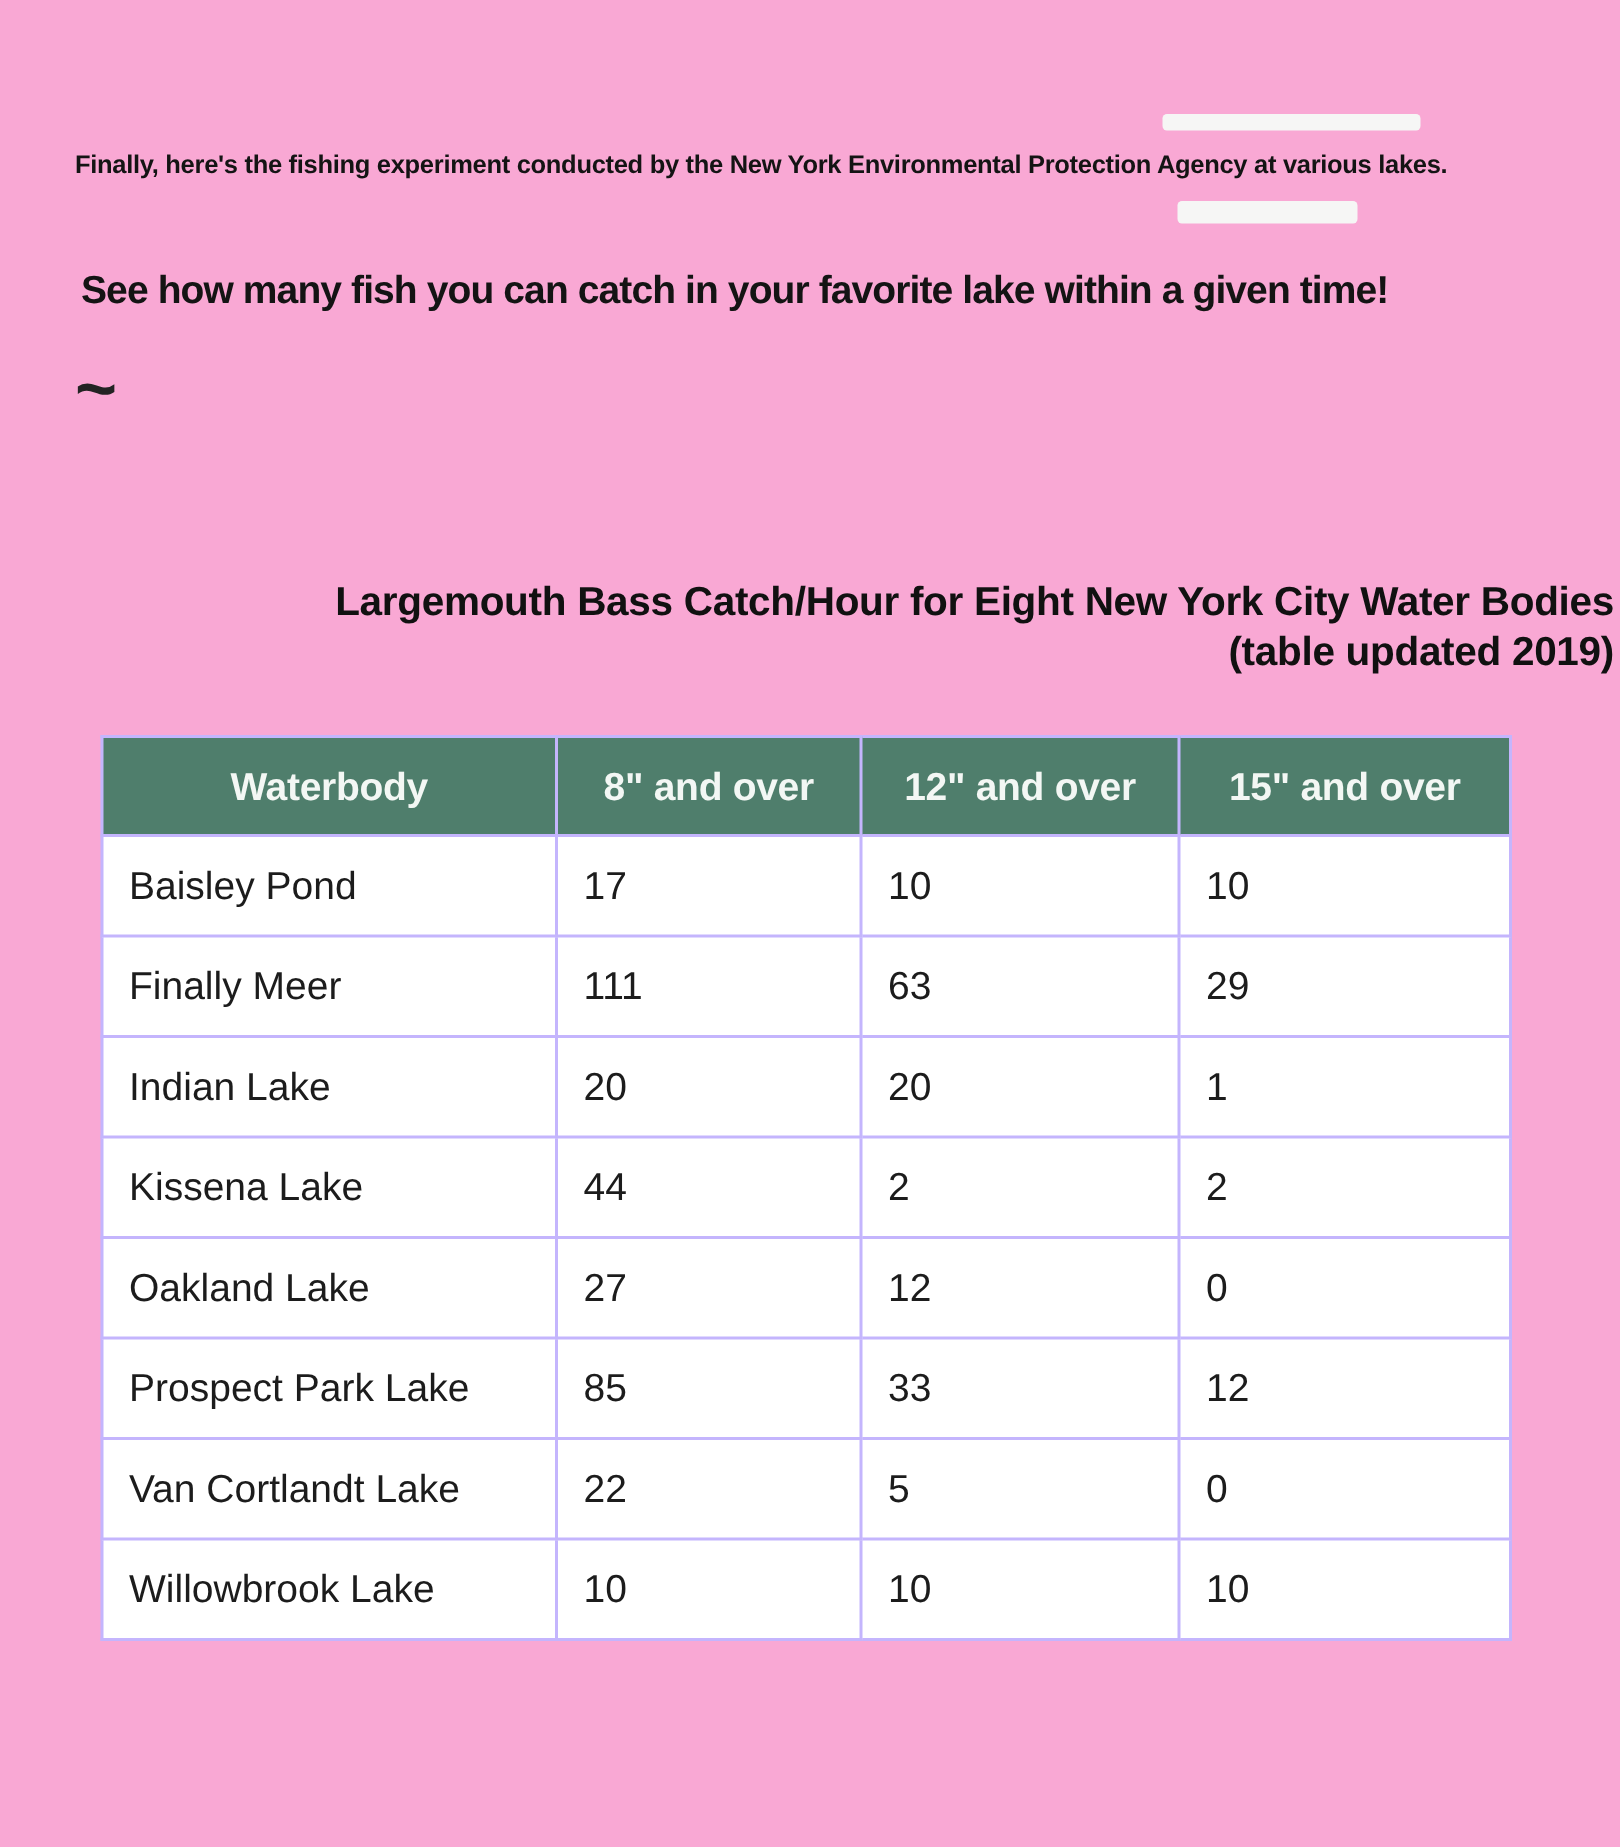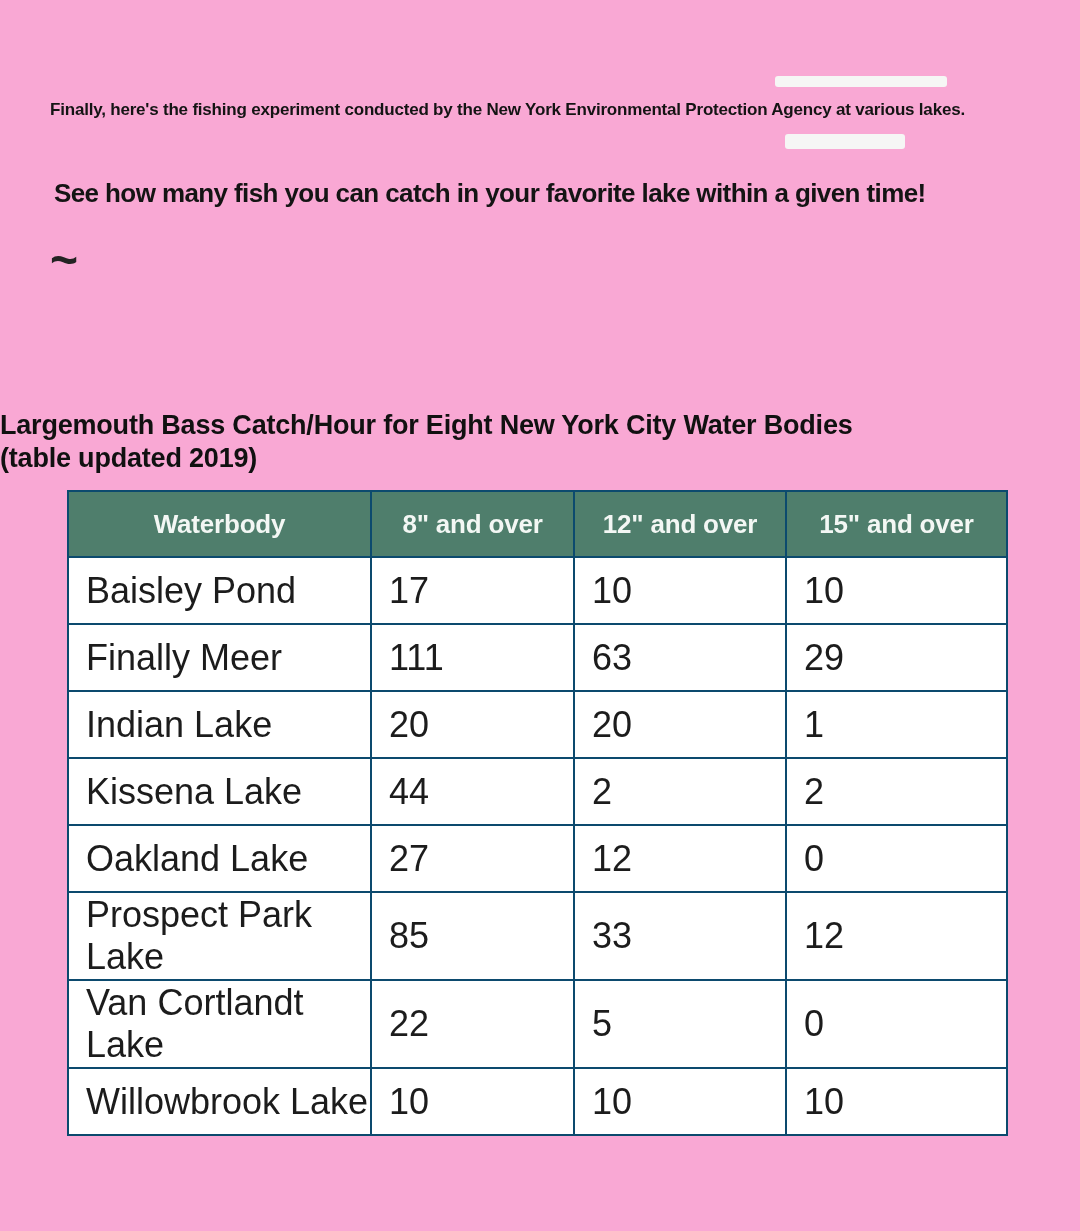--- a/index.html
+++ b/index.html
@@ -49,54 +49,54 @@
     left: 50px;
     top: 236px;
     font-size: 48px;
     font-weight: bold;
     color: #232323;
     line-height: 1;
   }
   .table-title {
     position: absolute;
     left: 0;
-    top: 409px;
+    top: 385px;
     width: 1076px;
-    text-align: left;
+    text-align: right;
     font-size: 27px;
     font-weight: bold;
     letter-spacing: -0.2px;
     color: #111111;
     line-height: 33px;
   }
   table.catch-table {
     position: absolute;
     left: 67px;
     top: 490px;
     width: 939px;
     border-collapse: collapse;
     table-layout: fixed;
   }
   .catch-table th,
   .catch-table td {
-    border: 2px solid #0c4a6e;
+    border: 2px solid #c4b5fd;
     vertical-align: middle;
   }
   .catch-table thead th {
     background: #4F7E6C;
     color: #F3F7F4;
     font-size: 26px;
     font-weight: bold;
     height: 62px;
     text-align: center;
     letter-spacing: -0.2px;
   }
   .catch-table tbody td {
     height: 63px;
-    font-size: 36px;
+    font-size: 26px;
     color: #1c1c1c;
     padding-left: 17px;
     background: #ffffff;
   }
   col.c0 { width: 303px; }
   col.c1 { width: 203px; }
   col.c2 { width: 212px; }
   col.c3 { width: 221px; }
 </style>
 </head>

